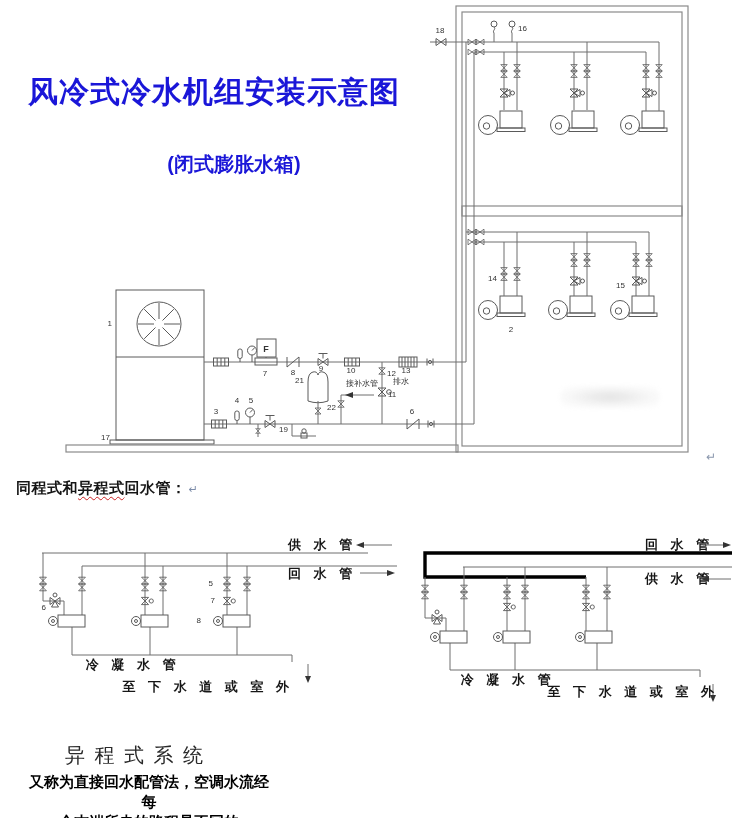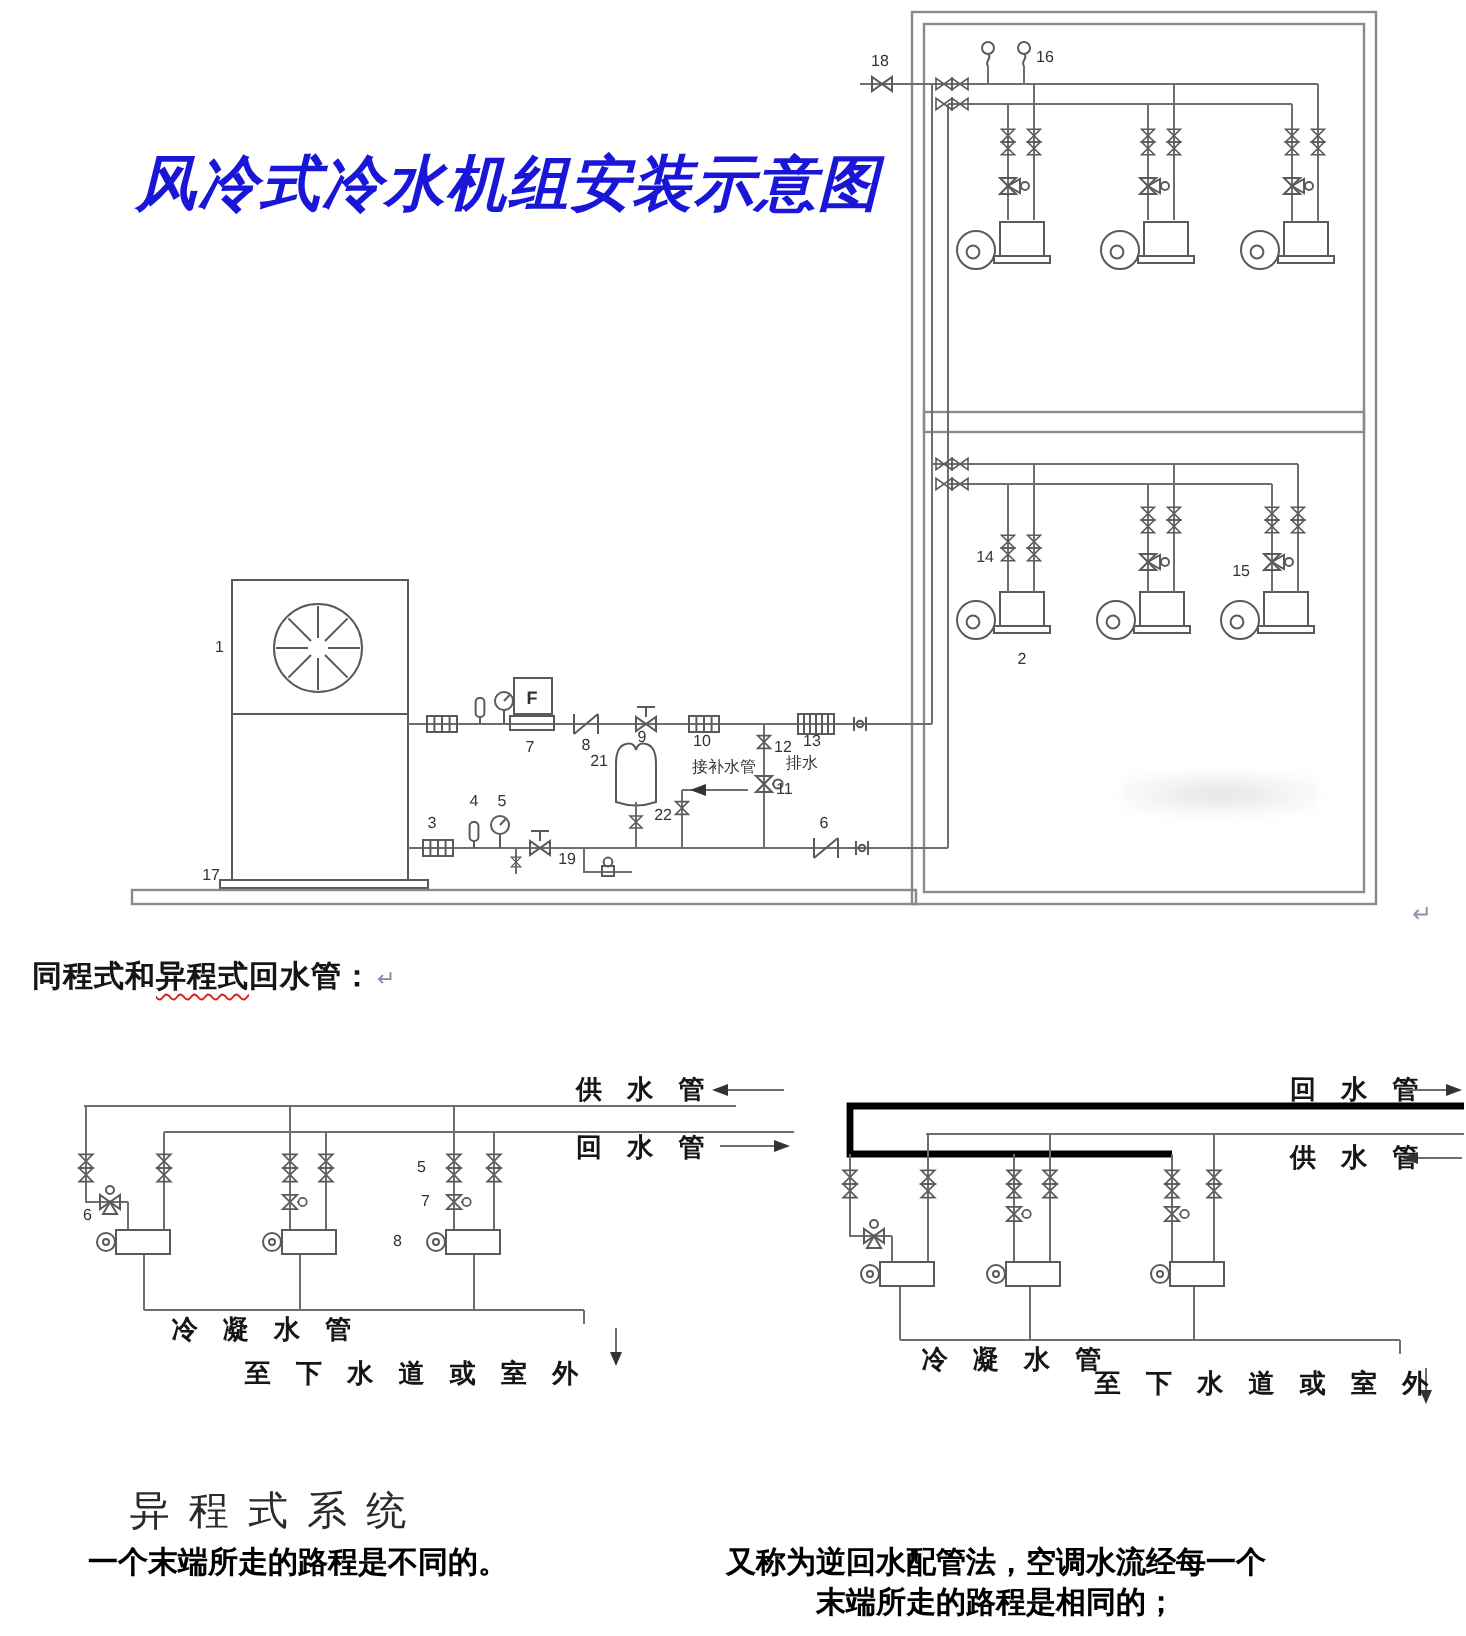--- a/index.html
+++ b/index.html
@@ -1,22 +1,22 @@
 <!DOCTYPE html>
 <html style="--title_blue: #1a16d8; --spellcheck_red: #cc2222; --highlight_black: #000000;"><head>
 <meta charset="utf-8">
 <style>
   * { margin:0; padding:0; box-sizing:border-box; }
   html,body { background:#fff; }
   body { width:733px; height:818px; position:relative; font-family:"Liberation Sans", sans-serif; }
   .page { position:absolute; left:0; top:0; width:733px; height:818px; background:#fff; overflow:hidden; }
   .abs { position:absolute; }
 
-  .title { left:28px; top:72px; width:412px; text-align:right;
-           color:var(--title_blue,#1a16d8); font-size:30px; font-weight:bold; letter-spacing:1px;font-style:italic; }
+  .title { left:28px; top:72px; width:412px; text-align:left;
+           color:var(--title_blue,#1a16d8); font-size:30px; font-weight:bold; letter-spacing:1px; }
   .subtitle { left:28px; top:151px; width:412px; text-align:center;
               color:var(--title_blue,#1a16d8); font-size:20px; font-weight:bold; }
 
   .heading { left:16px; top:479px; font-size:15px; font-weight:bold; color:#151515; letter-spacing:.5px; }
   .squig { text-decoration: underline wavy var(--spellcheck_red,#cc2222);
            text-decoration-thickness:1px; text-underline-offset:3px; }
   .retmark { color:#7c8ca9; font-size:11px; font-weight:normal; margin-left:2px; }
   .retmark2 { left:706px; top:450px; color:#8a97ad; font-size:12px; }
 
   svg.diag { position:absolute; overflow:visible; }
@@ -40,20 +40,21 @@
   .watermark { left:560px; top:386px; width:100px; height:22px; border-radius:10px;
                background:radial-gradient(ellipse at center, #c9c9c9 0%, rgba(220,220,220,.4) 60%, rgba(255,255,255,0) 100%);
                filter:blur(2px); opacity:.5; }
 </style>
 </head>
 <body>
 
 <div class="page">
 
   <div class="abs title">风冷式冷水机组安装示意图</div>
+  <div class="abs subtitle">(闭式膨胀水箱)</div>
 
   <svg class="diag" style="left:0;top:0;width:733px;height:470px" viewBox="0 0 733 470">
     <defs>
       <g id="hv">
           <path d="M-5,-3.5 L-5,3.5 L5,-3.5 L5,3.5 Z"></path>
         </g>
       <g id="vv1">
           <path d="M-4,-4 L4,-4 L-4,4 L4,4 Z"></path>
         </g>
       <g id="vv">
@@ -361,20 +362,17 @@
       <line class="ln" x1="713" y1="684" x2="713" y2="696"></line>
       <polygon class="arrow" points="713,702 710,695 716,695"></polygon>
       <text class="cad" x="508" y="684" text-anchor="middle">冷 凝 水 管</text>
       <text class="cad" x="633" y="696" text-anchor="middle">至 下 水 道 或 室 外</text>
     </g>
   </svg>
 
   <div class="abs cap cap-left">异 程 式 系 统</div>
 
   <div class="abs desc desc-left">
+    <div>又称为直接回水配管法，空调水流经每</div>
     <div>一个末端所走的路程是不同的。</div>
   </div>
-  <div class="abs desc desc-right">
-    <div>又称为逆回水配管法，空调水流经每一个</div>
-    <div>末端所走的路程是相同的；</div>
-  </div>
 
 </div>
 
 </body></html>

